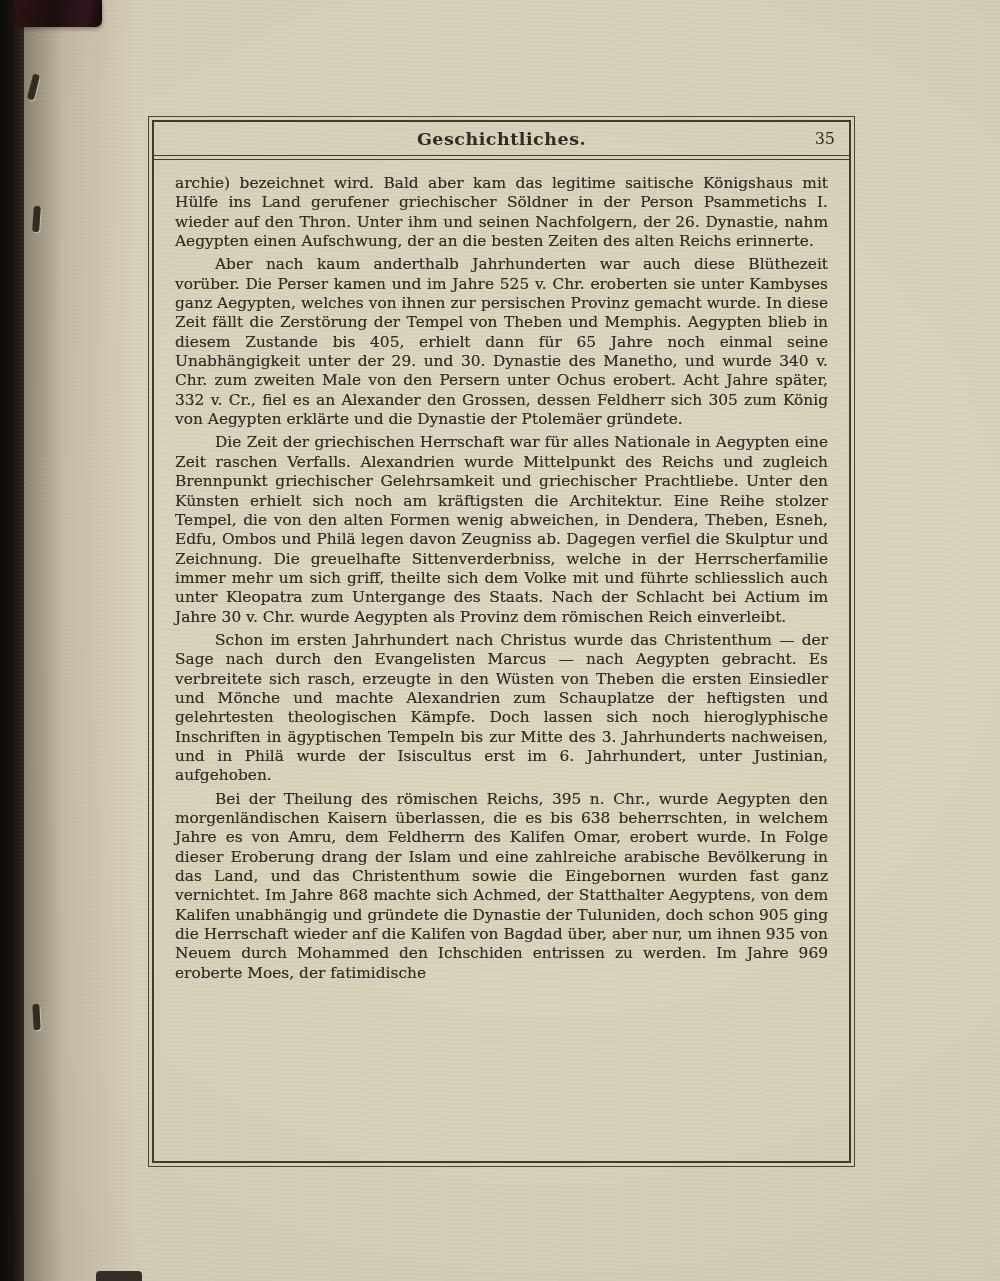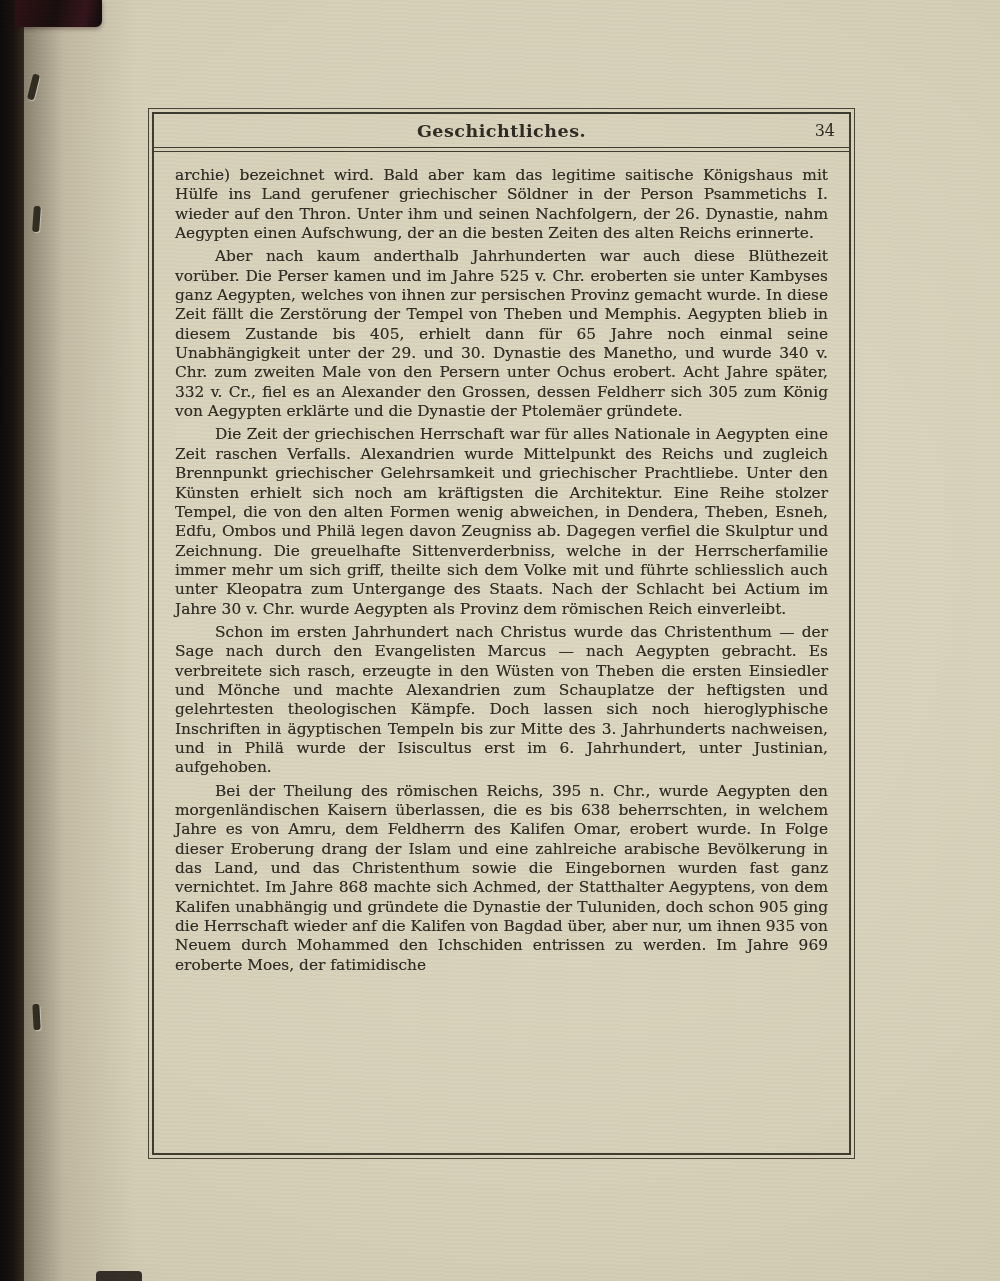--- a/index.html
+++ b/index.html
@@ -43,21 +43,21 @@
 
   .stitch {
     position: absolute; width: 7px; background: #2f2a1f; border-radius: 3px;
     box-shadow: 1px 1px 1px rgba(255,255,245,.45);
   }
   .stitch-1 { left: 30px; top: 74px;   height: 26px; transform: rotate(14deg); }
   .stitch-2 { left: 33px; top: 206px;  height: 26px; transform: rotate(4deg); }
   .stitch-3 { left: 33px; top: 1004px; height: 26px; transform: rotate(-3deg); }
 
   .frame-outer {
-    position: absolute; left: 148px; top: 108px; width: 707px; height: 1051px;
+    position: absolute; left: 148px; top: 116px; width: 707px; height: 1051px;
     border: 1px solid #454134; padding: 3px; box-sizing: border-box;
   }
   .frame-inner {
     width: 100%; height: 100%;
     border: 2px solid #3c392e; box-sizing: border-box; overflow: hidden;
   }
 
   .header { position: relative; height: 33px; display: flex; align-items: center; justify-content: center; }
   .title { font-weight: bold; font-size: 17.5px; letter-spacing: .5px; color: #2b2922; }
   .page-number { position: absolute; right: 14px; top: 7px; font-size: 16px; color: #2b2922; }
@@ -84,21 +84,21 @@
   <div class="bottom-smudge"></div>
   <div class="stitch stitch-1"></div>
   <div class="stitch stitch-2"></div>
   <div class="stitch stitch-3"></div>
 
   <div class="frame-outer">
     <div class="frame-inner">
 
       <div class="header">
         <span class="title">Geschichtliches.</span>
-        <span class="page-number">34</span>
+        <span class="page-number">35</span>
       </div>
 
       <div class="header-rule"></div>
 
       <div class="body-text">
         <p class="no-indent">archie) bezeichnet wird. Bald aber kam das legitime saitische Königshaus mit Hülfe ins Land gerufener griechischer Söldner in der Person Psammetichs I. wieder auf den Thron. Unter ihm und seinen Nachfolgern, der 26. Dynastie, nahm Aegypten einen Aufschwung, der an die besten Zeiten des alten Reichs erinnerte.</p>
         <p>Aber nach kaum anderthalb Jahrhunderten war auch diese Blüthezeit vorüber. Die Perser kamen und im Jahre 525 v. Chr. eroberten sie unter Kambyses ganz Aegypten, welches von ihnen zur persischen Provinz gemacht wurde. In diese Zeit fällt die Zerstörung der Tempel von Theben und Memphis. Aegypten blieb in diesem Zustande bis 405, erhielt dann für 65 Jahre noch einmal seine Unabhängigkeit unter der 29. und 30. Dynastie des Manetho, und wurde 340 v. Chr. zum zweiten Male von den Persern unter Ochus erobert. Acht Jahre später, 332 v. Cr., fiel es an Alexander den Grossen, dessen Feldherr sich 305 zum König von Aegypten erklärte und die Dynastie der Ptolemäer gründete.</p>
         <p>Die Zeit der griechischen Herrschaft war für alles Nationale in Aegypten eine Zeit raschen Verfalls. Alexandrien wurde Mittelpunkt des Reichs und zugleich Brennpunkt griechischer Gelehrsamkeit und griechischer Prachtliebe. Unter den Künsten erhielt sich noch am kräftigsten die Architektur. Eine Reihe stolzer Tempel, die von den alten Formen wenig abweichen, in Dendera, Theben, Esneh, Edfu, Ombos und Philä legen davon Zeugniss ab. Dagegen verfiel die Skulptur und Zeichnung. Die greuelhafte Sittenverderbniss, welche in der Herrscherfamilie immer mehr um sich griff, theilte sich dem Volke mit und führte schliesslich auch unter Kleopatra zum Untergange des Staats. Nach der Schlacht bei Actium im Jahre 30 v. Chr. wurde Aegypten als Provinz dem römischen Reich einverleibt.</p>
         <p>Schon im ersten Jahrhundert nach Christus wurde das Christenthum — der Sage nach durch den Evangelisten Marcus — nach Aegypten gebracht. Es verbreitete sich rasch, erzeugte in den Wüsten von Theben die ersten Einsiedler und Mönche und machte Alexandrien zum Schauplatze der heftigsten und gelehrtesten theologischen Kämpfe. Doch lassen sich noch hieroglyphische Inschriften in ägyptischen Tempeln bis zur Mitte des 3. Jahrhunderts nachweisen, und in Philä wurde der Isiscultus erst im 6. Jahrhundert, unter Justinian, aufgehoben.</p>
         <p>Bei der Theilung des römischen Reichs, 395 n. Chr., wurde Aegypten den morgenländischen Kaisern überlassen, die es bis 638 beherrschten, in welchem Jahre es von Amru, dem Feldherrn des Kalifen Omar, erobert wurde. In Folge dieser Eroberung drang der Islam und eine zahlreiche arabische Bevölkerung in das Land, und das Christenthum sowie die Eingebornen wurden fast ganz vernichtet. Im Jahre 868 machte sich Achmed, der Statthalter Aegyptens, von dem Kalifen unabhängig und gründete die Dynastie der Tuluniden, doch schon 905 ging die Herrschaft wieder anf die Kalifen von Bagdad über, aber nur, um ihnen 935 von Neuem durch Mohammed den Ichschiden entrissen zu werden. Im Jahre 969 eroberte Moes, der fatimidische</p>

